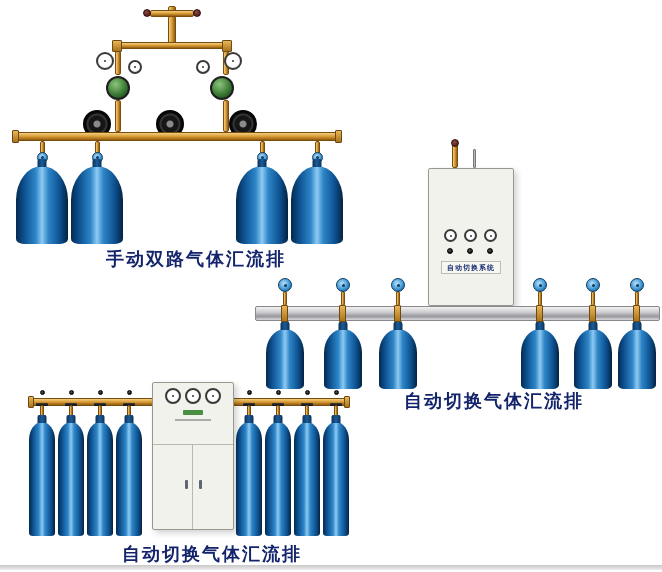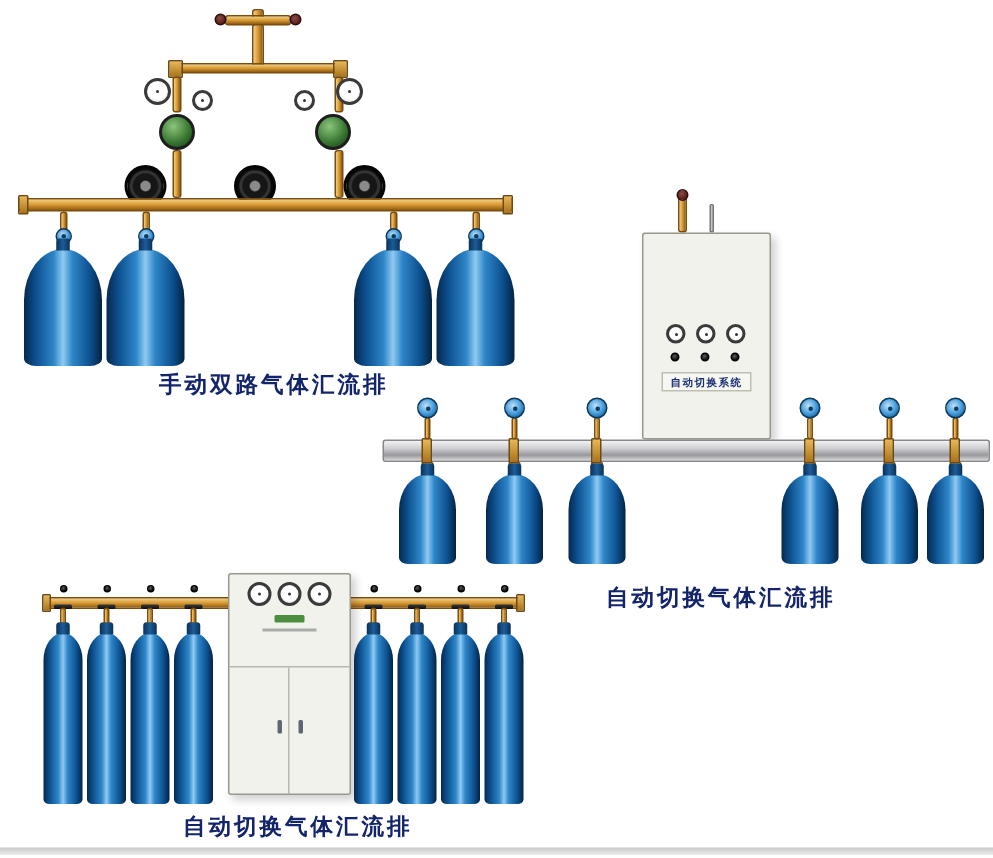--- a/index.html
+++ b/index.html
@@ -36,21 +36,21 @@
 
   
   .cabinet{background:linear-gradient(160deg,#fbfbf8 0%,#ededе6 60%,#e0e0d8 100%);background-color:#f2f2ec;border:1px solid #98988e;border-radius:2px;box-shadow:3px 3px 6px rgba(0,0,0,.18)}
   .rail{background:linear-gradient(180deg,#f2f2f2 0%,#cdcdd1 40%,#97979c 72%,#d9d9db 100%);border:1px solid #87878c;border-radius:2px}
   .plate{background:#f7f7f2;border:1px solid #bdbdb2;display:flex;align-items:center;justify-content:center;
          font-size:7px;font-weight:bold;color:#1b2f73;letter-spacing:1px}
   .thandle{background:linear-gradient(180deg,#3a3a3a,#0d0d0d);border-radius:1px}
   .cabline{background:#b8b8b0}
   .handle{background:#5f6672;border-radius:1px}
 
-  .caption{position:absolute;font-weight:bold;font-size:15px;letter-spacing:2px;color:#13246b}
+  .caption{position:absolute;font-weight:bold;font-size:18px;letter-spacing:2px;color:#13246b}
   .page-edge{position:absolute;left:0;top:565px;width:662px;height:5px;background:linear-gradient(180deg,#c9c9c9,#ececec)}
 </style>
 </head>
 <body>
 
 <div class="fig" style="left:12px;top:6px;width:332px;height:244px">
   <div class="pipe-v" style="left:156px;top:0;width:8px;height:10px"></div>
   <div class="pipe-h" style="left:138px;top:4px;width:44px;height:7px"></div>
   <div class="knob-dark" style="left:131px;top:3px;width:8px;height:8px"></div>
   <div class="knob-dark" style="left:181px;top:3px;width:8px;height:8px"></div>
@@ -88,21 +88,21 @@
   <div class="bknob" style="left:245px;top:146px;width:11px;height:11px"></div>
   <div class="bknob" style="left:300px;top:146px;width:11px;height:11px"></div>
 
   <div class="cyl cyl-lg" style="left:4px;top:160px;width:52px;height:78px"></div>
   <div class="cyl cyl-lg" style="left:59px;top:160px;width:52px;height:78px"></div>
   <div class="cyl cyl-lg" style="left:224px;top:160px;width:52px;height:78px"></div>
   <div class="cyl cyl-lg" style="left:279px;top:160px;width:52px;height:78px"></div>
 </div>
 <div class="caption" style="left:106px;top:247px">手动双路气体汇流排</div>
 
-<div class="fig" style="left:255px;top:128px;width:405px;height:265px">
+<div class="fig" style="left:255px;top:141px;width:405px;height:265px">
   <div class="pipe-v" style="left:197px;top:3px;width:6px;height:24px"></div>
   <div class="knob-dark" style="left:196px;top:-2px;width:8px;height:8px"></div>
   <div class="pipe-gray" style="left:218px;top:8px;width:3px;height:19px"></div>
 
   <div class="cabinet" style="left:173px;top:27px;width:86px;height:138px"></div>
   <div class="gauge" style="left:189px;top:88px;width:13px;height:13px"></div>
   <div class="gauge" style="left:209px;top:88px;width:13px;height:13px"></div>
   <div class="gauge" style="left:229px;top:88px;width:13px;height:13px"></div>
   <div class="knob-black" style="left:192px;top:107px;width:6px;height:6px"></div>
   <div class="knob-black" style="left:212px;top:107px;width:6px;height:6px"></div>

